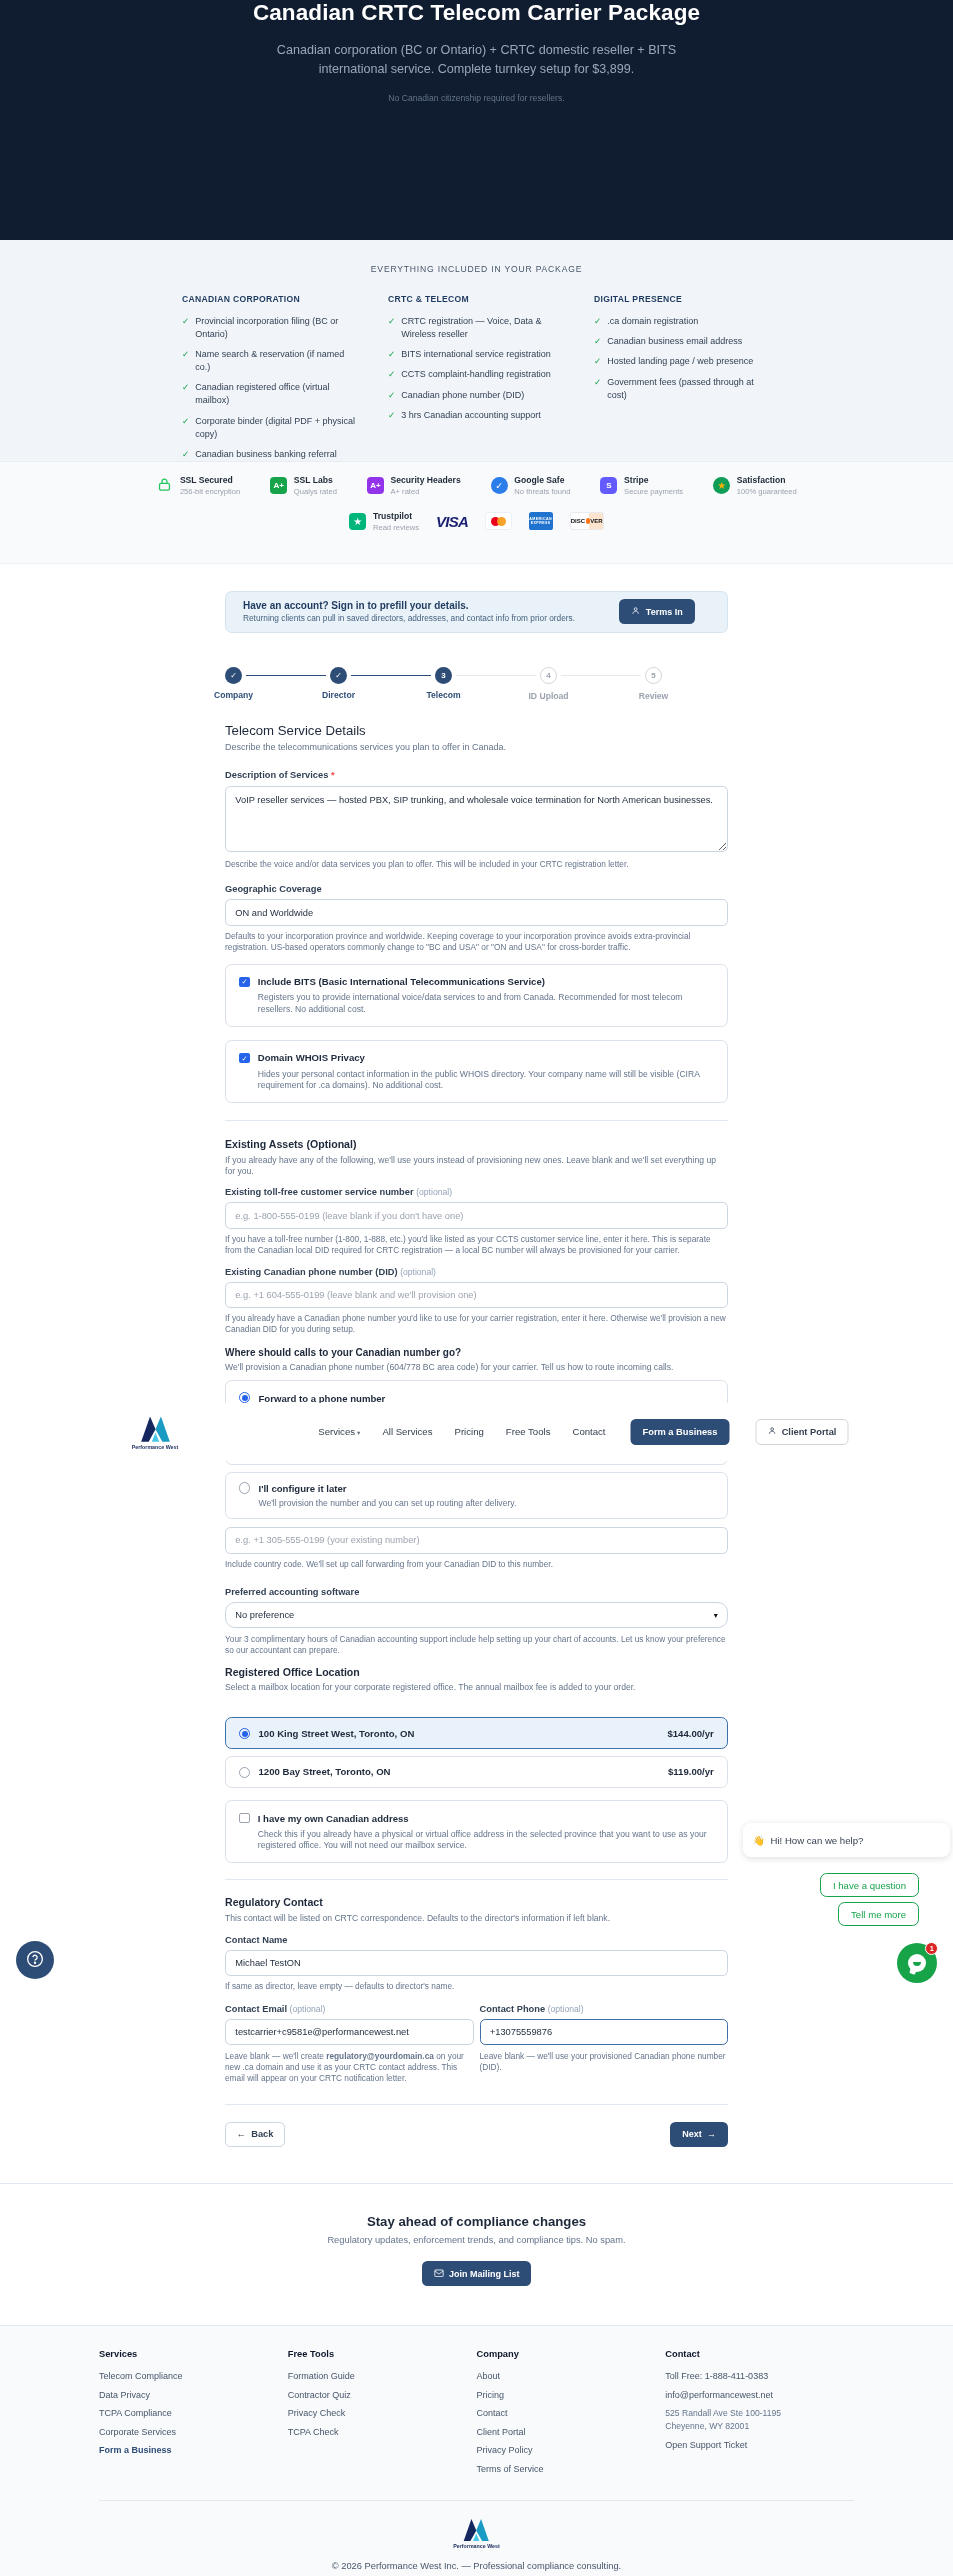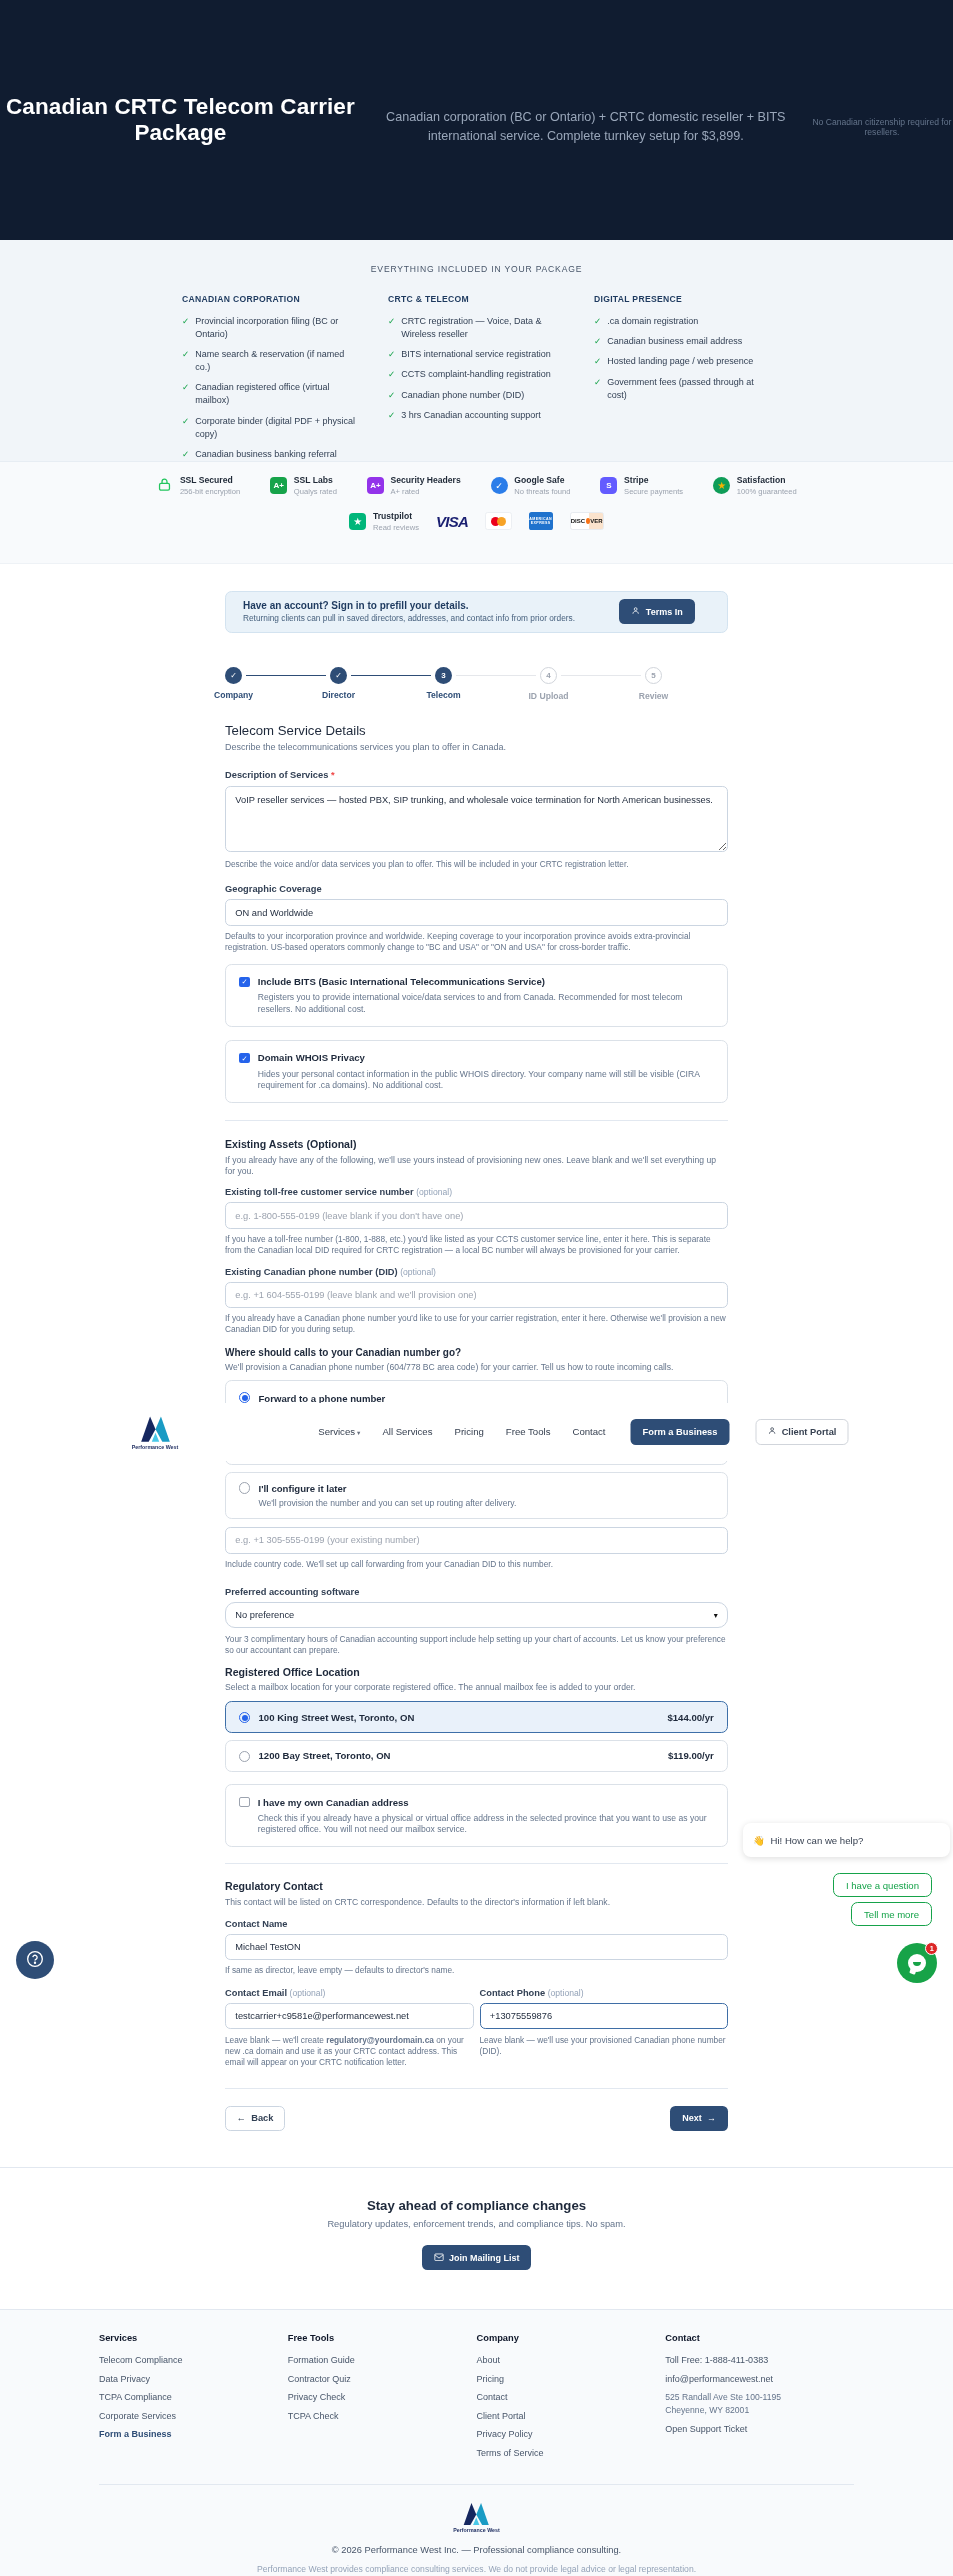--- a/index.html
+++ b/index.html
@@ -1,21 +1,21 @@
 <!DOCTYPE html>
 <html style="font-size:10.6px"><head>
 <meta charset="utf-8">
 <style>
   *{box-sizing:border-box;margin:0;padding:0}
   html{background:#fff}
   body{width:953px;margin:0 auto;font-family:"Liberation Sans","DejaVu Sans",sans-serif;color:#1e293b}
   .page{position:relative;width:953px;background:#fff}
 
   
-  .hero{height:240px;background:#101c30;display:flex;flex-direction:row;align-items:center;text-align:center}
+  .hero{height:240px;background:#101c30;display:flex;flex-direction:column;align-items:center;text-align:center}
   .hero h1{color:#fff;font-size:22.5px;font-weight:700;letter-spacing:0.1px}
   .hero .sub{margin-top:14.6px;max-width:450px;font-size:12.6px;line-height:19px;color:#9aa7ba}
   .hero .note{margin-top:14.6px;font-size:8.6px;color:#64748b}
 
   
   .included{height:221px;background:#f1f5f9;padding-top:24px}
   .inc-head{text-align:center;font-size:8.6px;letter-spacing:0.8px;color:#475569}
   .inc-grid{width:589px;margin:20px auto 0;display:grid;grid-template-columns:1fr 1fr 1fr;column-gap:29px}
   .inc-col h3{font-size:8.6px;font-weight:700;color:#1e3a5f;letter-spacing:0.3px;margin-bottom:10.6px}
   .inc-item{display:flex;font-size:9px;color:#334155;line-height:1.45;margin-bottom:7.3px}
@@ -129,21 +129,21 @@
   .fcol a{display:block;font-size:9px;color:#475569;text-decoration:none;margin-bottom:6.6px;line-height:12px;cursor:pointer}
   .fcol a.hl{color:#2e4d76;font-weight:700}
   .addr{font-size:8.6px;color:#64748b;line-height:12.6px}
   .fdiv{border:none;border-top:0.7px solid #e2e8f0;margin-top:18.5px}
   .fbot{text-align:center;margin-top:16px}
   .copy{margin-top:12px;font-size:9.3px;color:#475569}
   .discl{margin-top:9.3px;font-size:8.6px;color:#94a3b8}
 
   
   .chat-bubble{position:absolute;top:1823px;right:3.3px;width:207px;height:34px;background:#fff;border-radius:8px;box-shadow:0 1.3px 6.6px rgba(0,0,0,.12);display:flex;align-items:center;padding:0 10.6px;font-size:9.6px;color:#374151;z-index:60;cursor:pointer}
-  .pill{position:absolute;right:21px;height:24px;background:#fff;border:0.7px solid #16a34a;color:#16a34a;border-radius:6.6px;display:flex;align-items:center;justify-content:center;padding:0 12px;font-size:9.6px;z-index:60;cursor:pointer;white-space:nowrap}
+  .pill{position:absolute;right:34px;height:24px;background:#fff;border:0.7px solid #16a34a;color:#16a34a;border-radius:6.6px;display:flex;align-items:center;justify-content:center;padding:0 12px;font-size:9.6px;z-index:60;cursor:pointer;white-space:nowrap}
   .pill.p1{top:1873px}
   .pill.p2{top:1902px}
   .fab-chat{position:absolute;top:1943px;right:16px;width:40px;height:40px;border-radius:50%;background:#17a348;z-index:60;cursor:pointer;display:flex;align-items:center;justify-content:center}
   .fab-chat .bubb{width:18.5px;height:18.5px;background:#fff;border-radius:50%;position:relative}
   .fab-chat .bubb::after{content:"";position:absolute;bottom:-2px;left:2.6px;width:6px;height:6px;background:#fff;transform:rotate(18deg);border-radius:1.3px}
   .fab-chat .smile{position:absolute;width:8px;height:4px;border-radius:0 0 8px 8px;background:#17a348;left:50%;top:56%;transform:translate(-50%,-50%)}
   .nbadge{position:absolute;top:-1.3px;right:-1.3px;width:13.2px;height:13.2px;border-radius:50%;background:#dc2626;color:#fff;font-size:7.3px;font-weight:700;display:flex;align-items:center;justify-content:center;border:1.3px solid #fff}
   .fab-help{position:absolute;top:1941px;left:16px;width:38px;height:38px;border-radius:50%;background:#2e4d76;z-index:60;cursor:pointer;display:flex;align-items:center;justify-content:center}
 </style>
 </head>
@@ -446,21 +446,21 @@
       <label class="lbl" style="margin-top:16px">Preferred accounting software</label>
       <div class="selbox">
         <span>No preference</span>
         <span class="chev">▾</span>
       </div>
       <div class="help">Your 3 complimentary hours of Canadian accounting support include help setting up your chart of accounts. Let us know your preference so our accountant can prepare.</div>
 
       <div class="sec-h" style="margin-top:10.6px">Registered Office Location</div>
       <div class="help" style="font-size:8.6px;margin-top:4px">Select a mailbox location for your corporate registered office. The annual mailbox fee is added to your order.</div>
 
-      <div class="opt-line sel" style="margin-top:8px">
+      <div class="opt-line sel" style="margin-top:24px">
         <span class="radio sel"></span>
         <span class="ol">100 King Street West, Toronto, ON</span>
         <span class="price">$144.00/yr</span>
       </div>
       <div class="opt-line" style="margin-top:6.6px">
         <span class="radio un"></span>
         <span class="ol">1200 Bay Street, Toronto, ON</span>
         <span class="price">$119.00/yr</span>
       </div>
 

